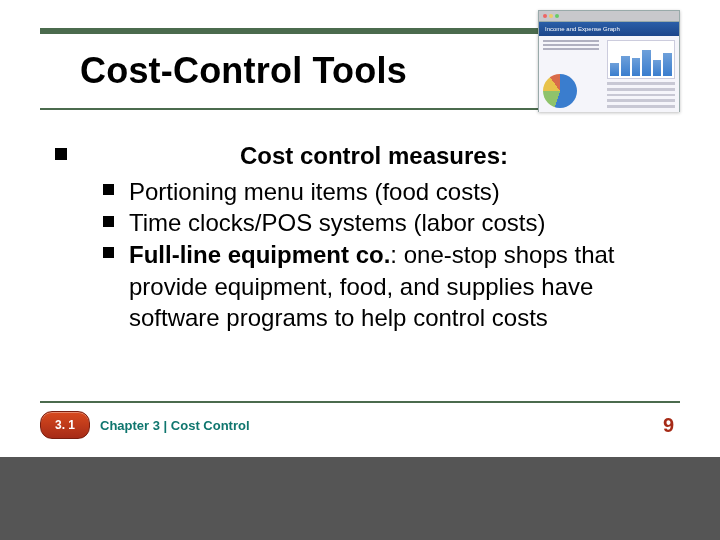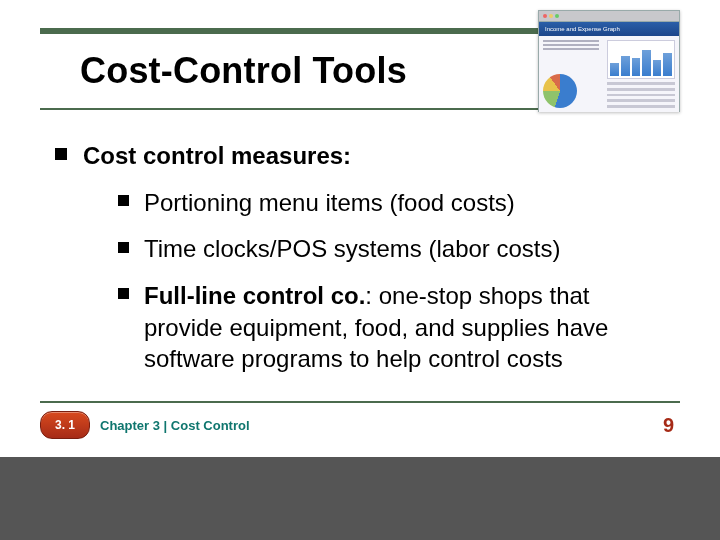--- a/index.html
+++ b/index.html
@@ -146,40 +146,41 @@
     right: 55px;
     top: 140px;
     font-size: 24px;
     line-height: 1.32;
   }
   .lvl1 {
     position: relative;
     padding-left: 28px;
     margin: 0;
     font-weight: bold;
+    text-align: center;
   }
   .lvl1::before {
     content: "";
     position: absolute;
     left: 0;
     top: 0.32em;
     width: 12px;
     height: 12px;
     background: #000;
   }
   ul.sub {
     list-style: none;
     padding: 0;
     margin: 4px 0 0 48px; 
     font-weight: normal;
   }
   ul.sub > li {
     position: relative;
     padding-left: 26px;
-    margin: 15px;
+    margin: 0;
   }
   ul.sub > li::before {
     content: "";
     position: absolute;
     left: 0;
     top: 0.34em;
     width: 11px;
     height: 11px;
     background: #000;
   }
@@ -271,21 +272,21 @@
   <div class="content">
     <p class="lvl1">Cost control measures:</p>
     <ul class="sub">
       <li>
         <span>Portioning menu items (food costs)</span>
       </li>
       <li>
         <span>Time clocks/POS systems (labor costs)</span>
       </li>
       <li>
-        <span class="b">Full-line control co.</span><span>: one-stop shops that provide equipment, food, and supplies have software programs to help control costs</span>
+        <span class="b">Full-line equipment co.</span><span>: one-stop shops that provide equipment, food, and supplies have software programs to help control costs</span>
       </li>
     </ul>
   </div>
 
   <div class="footer-rule"></div>
   <div class="badge">3. 1</div>
   <div class="chapter-label">Chapter 3 | Cost Control</div>
   <div class="pagenum">9</div>
 
 </div>

